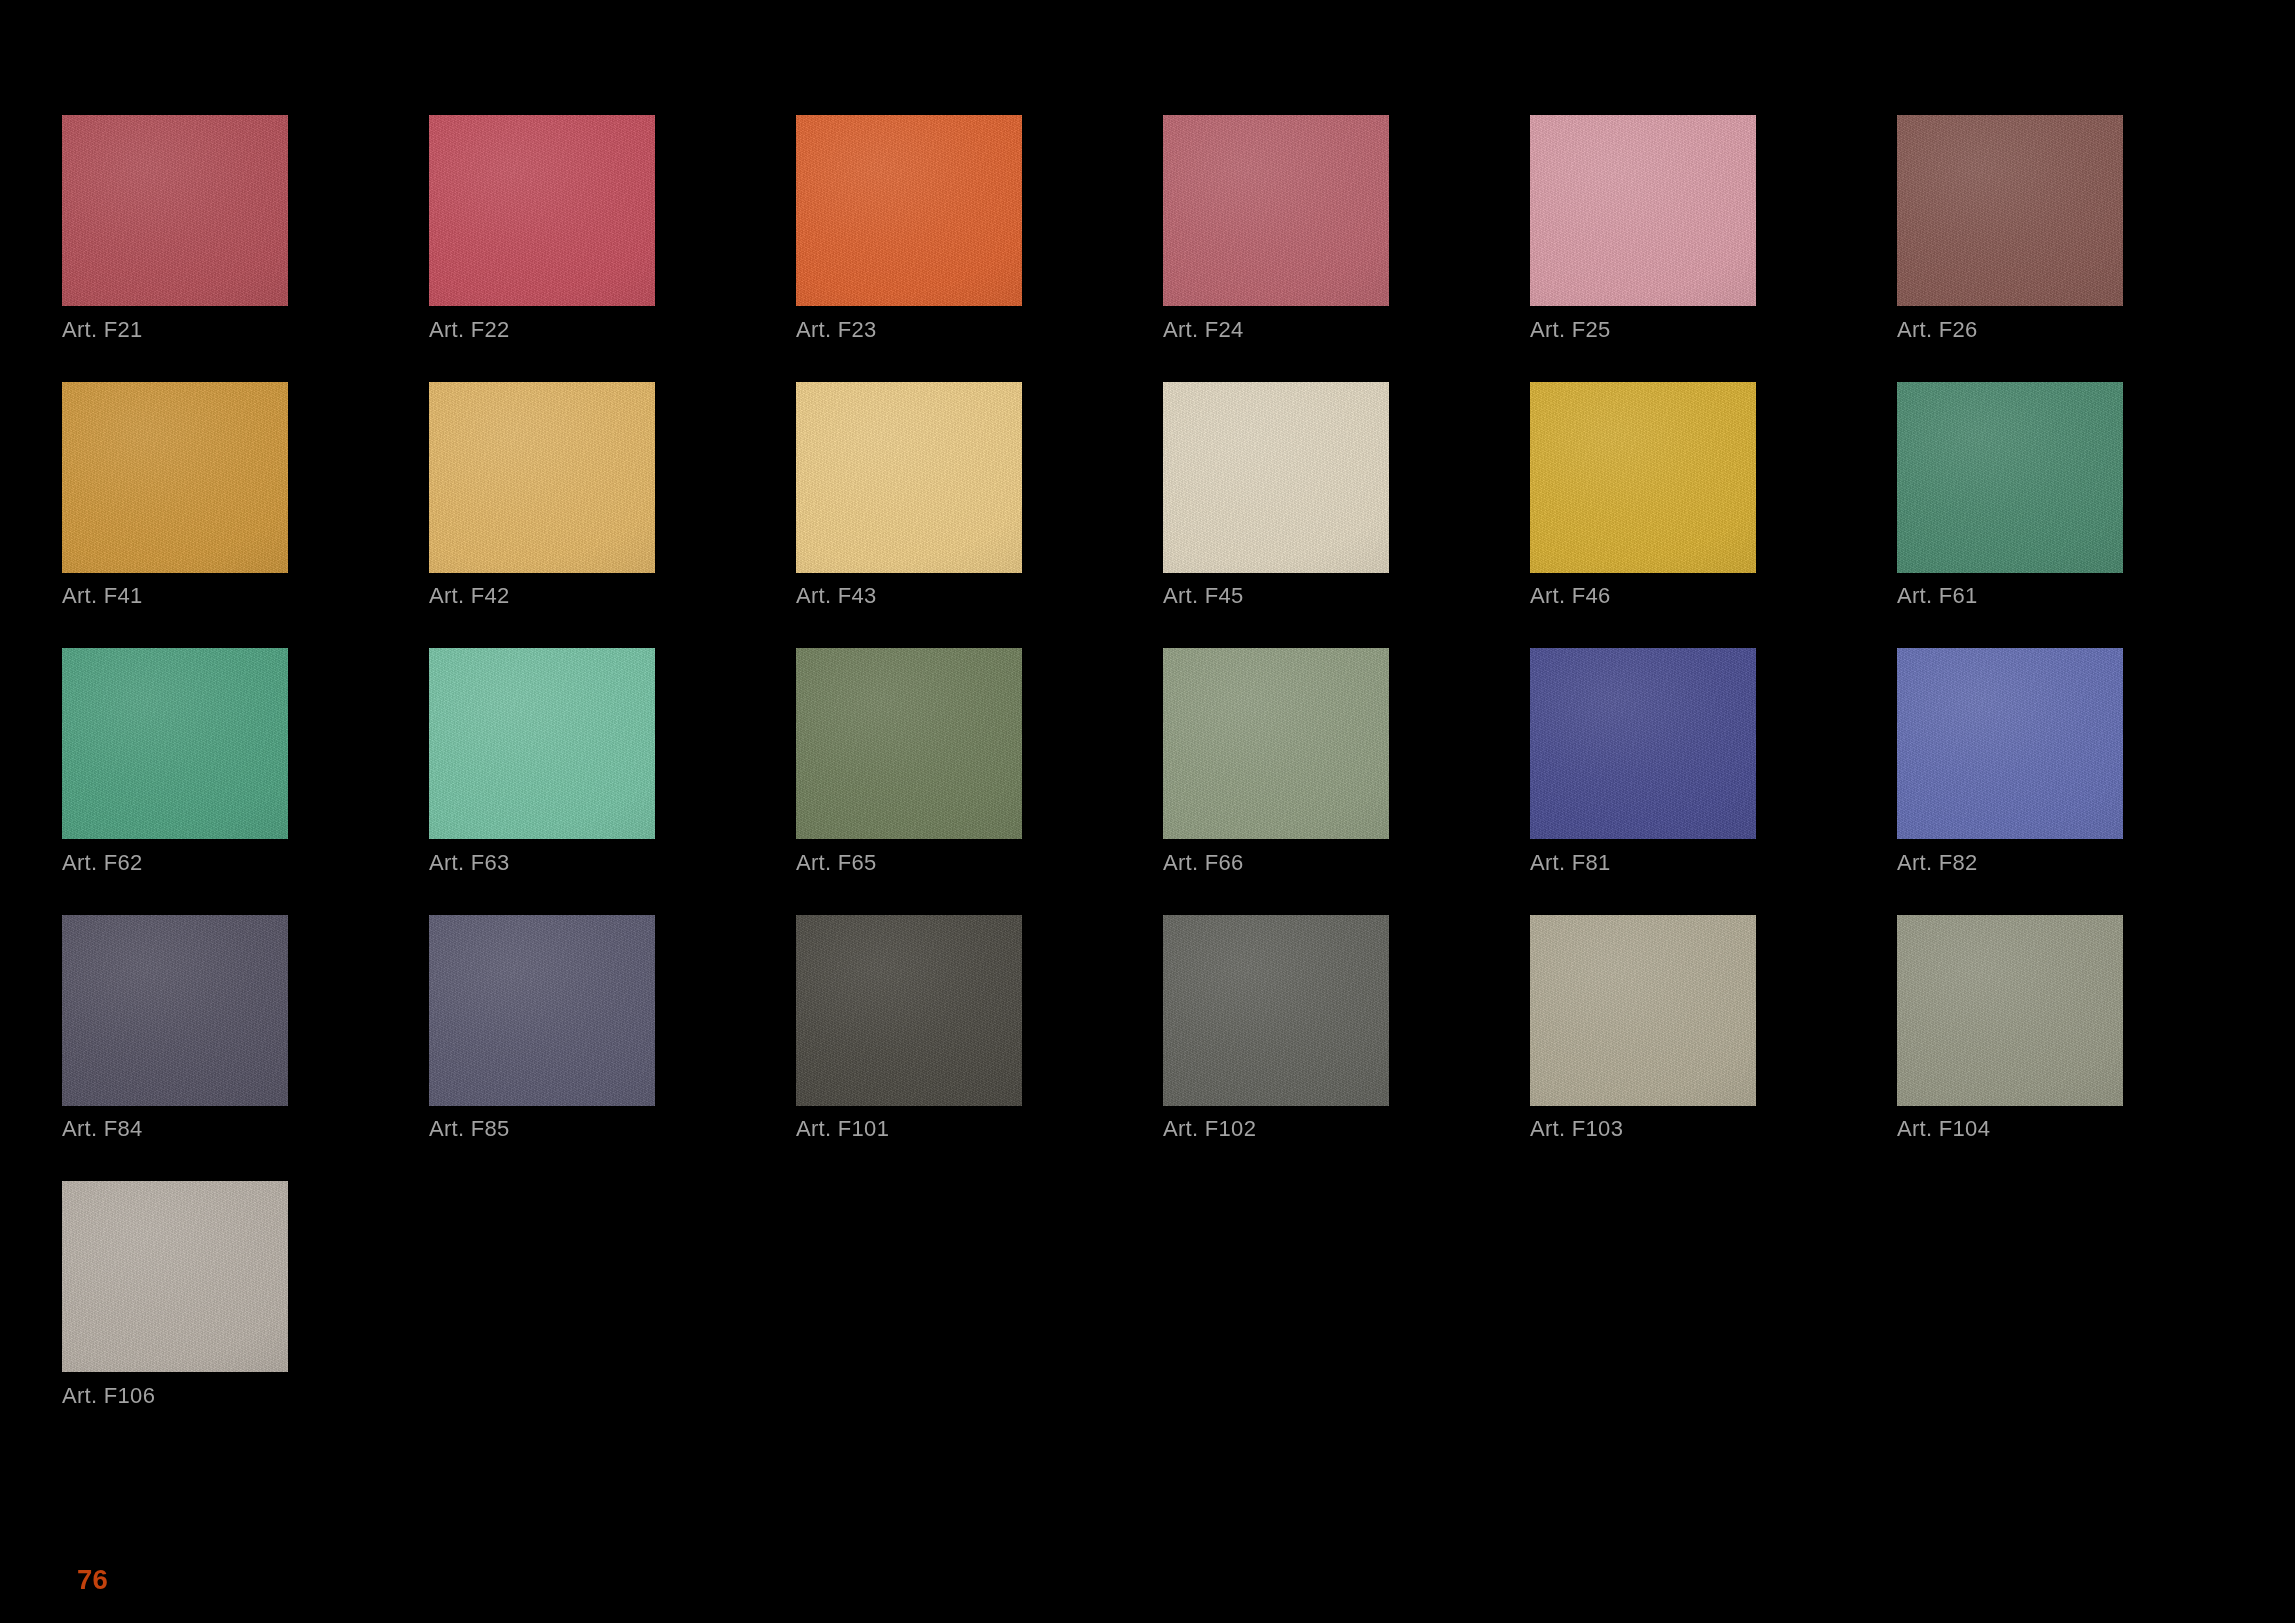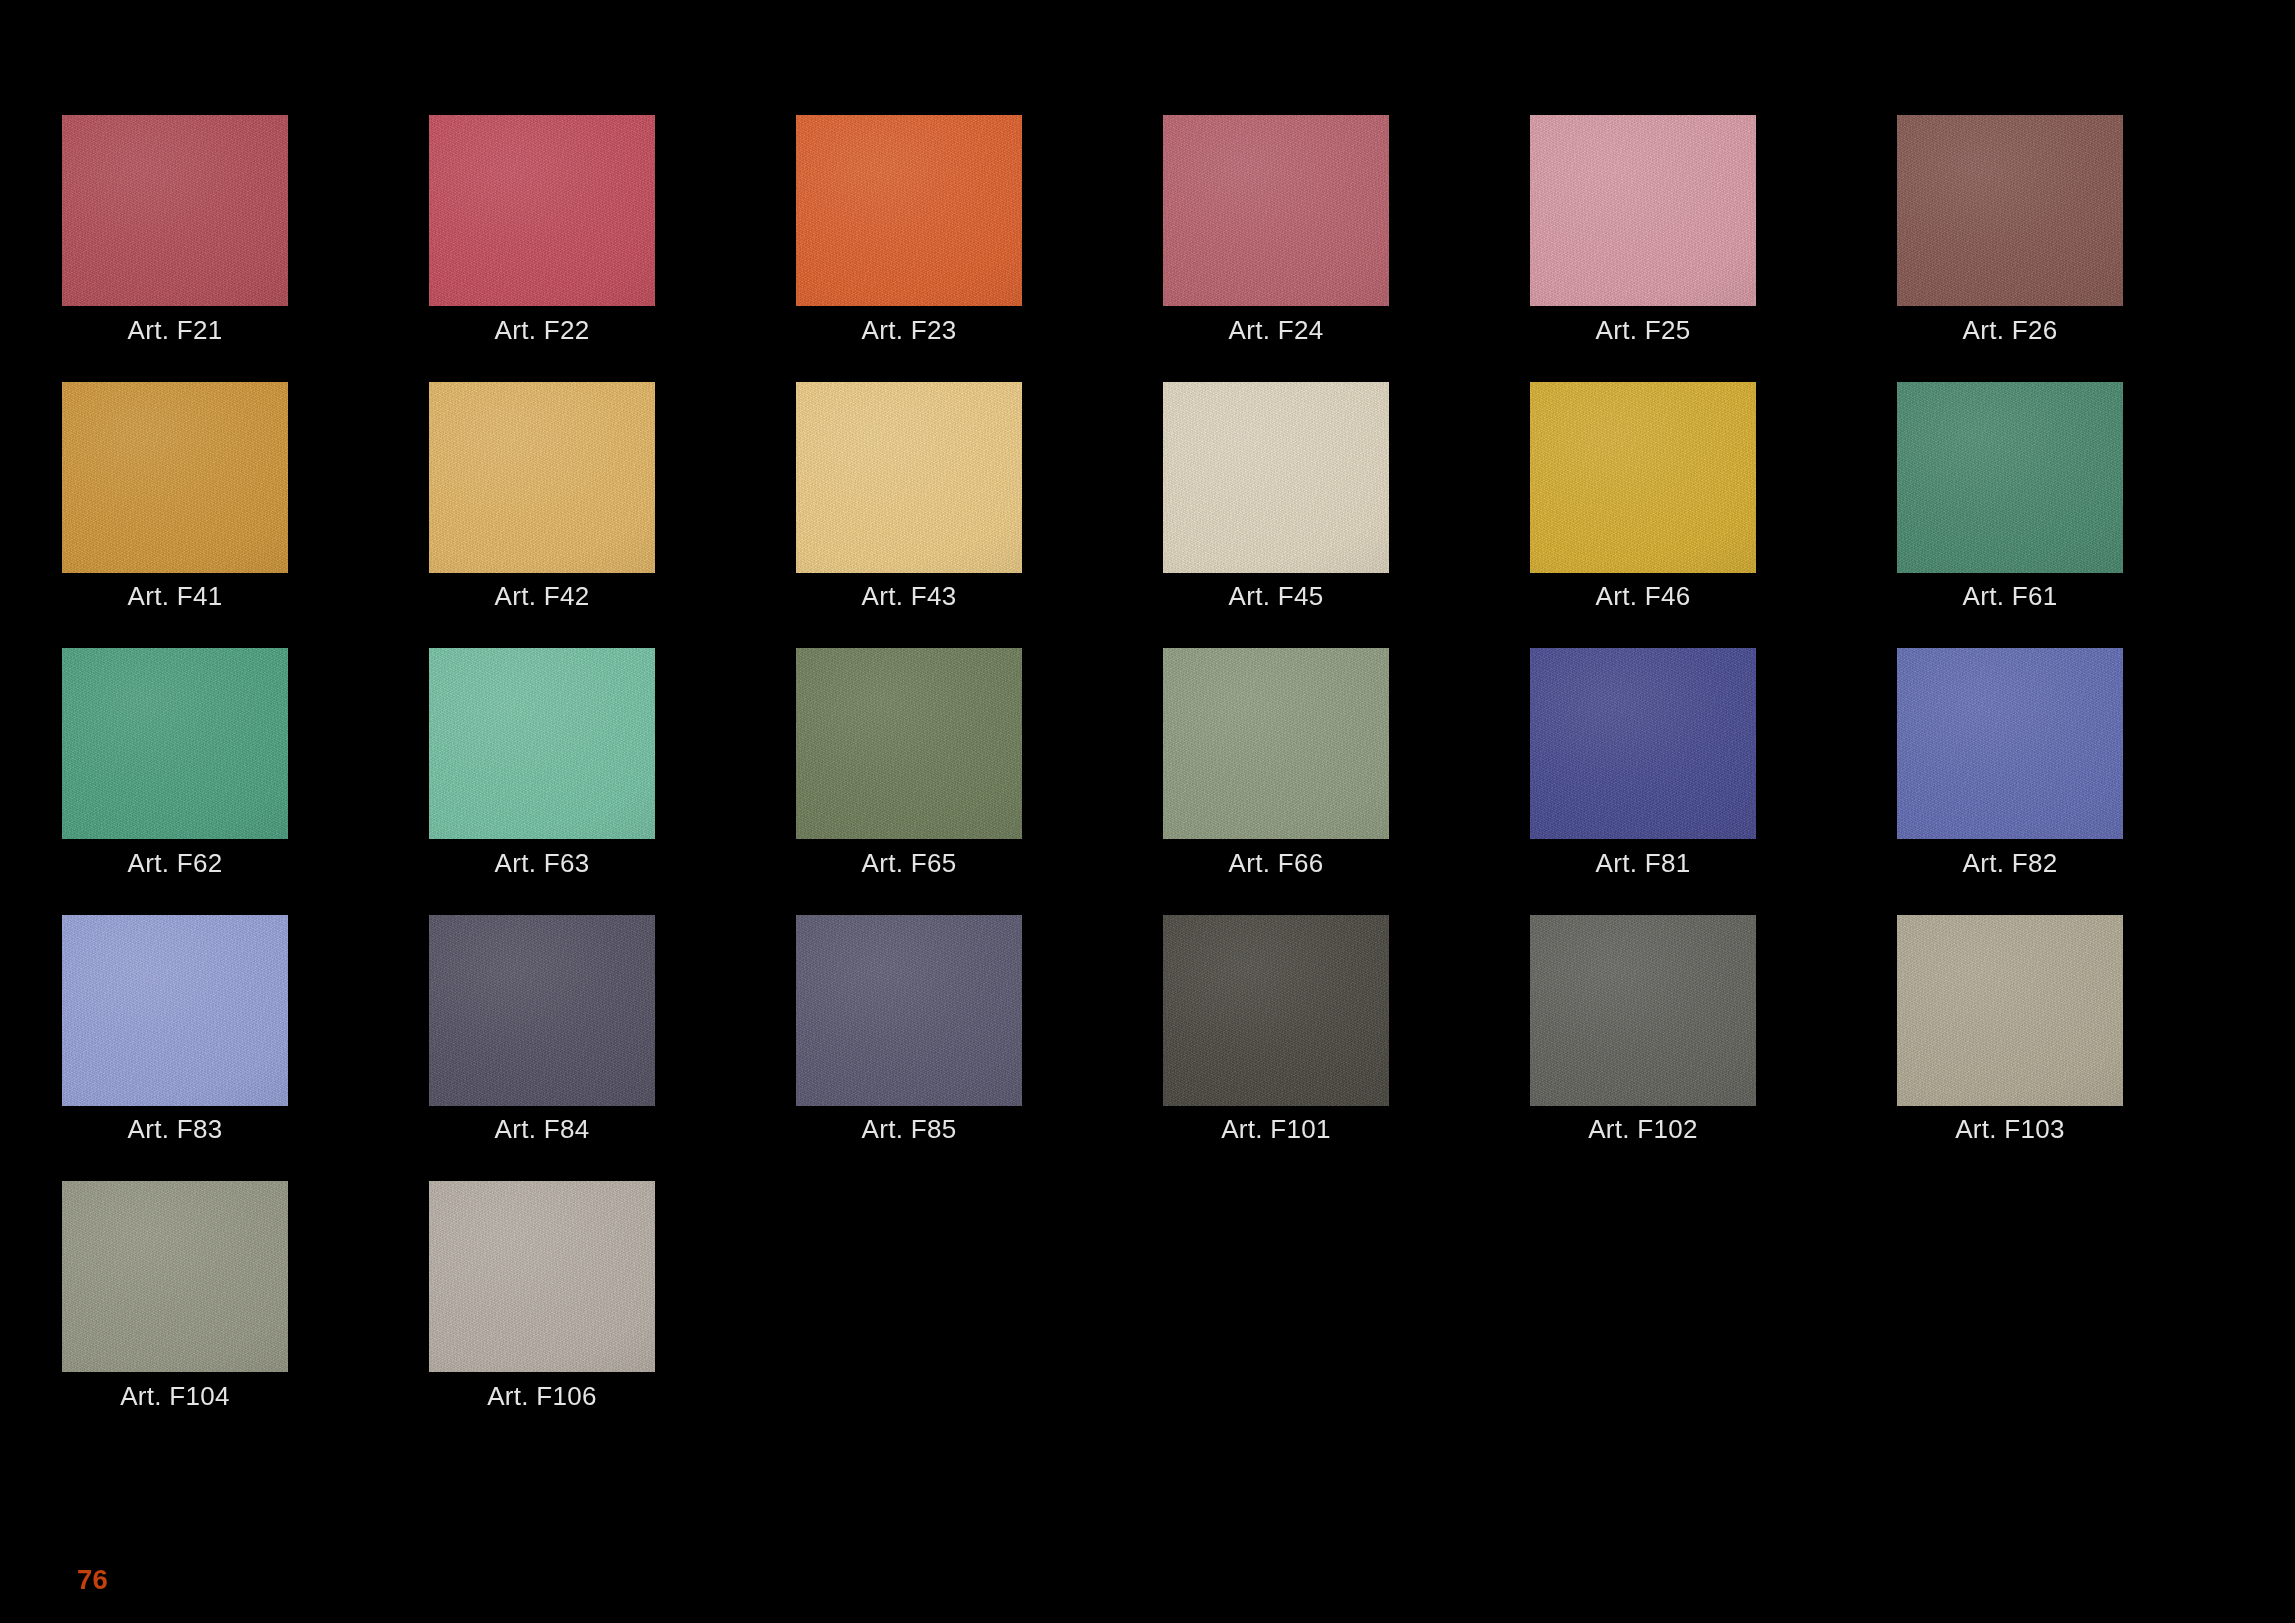--- a/index.html
+++ b/index.html
@@ -85,27 +85,26 @@
       radial-gradient(125% 105% at 36% 28%,
         rgba(255,255,255,0.075) 0%,
         rgba(255,255,255,0.020) 38%,
         rgba(0,0,0,0.000) 62%,
         rgba(0,0,0,0.075) 100%);
     pointer-events: none;
   }
 
   .swatch-label {
     margin-top: 8.5px;
-    font-size: 26px;
+    font-size: 22px;
     line-height: 30px;
     font-weight: 400;
-    color: #e5e5e5;
+    color: #a3a3a3;
     letter-spacing: 0.3px;
     white-space: nowrap;
-    text-align: center;
   }
 
   #page-number {
     position: absolute;
     left: 77px;
     top: 1564px;
     font-size: 27.5px;
     font-weight: 700;
     color: #c2410c;
     letter-spacing: 0.3px;
@@ -183,24 +182,20 @@
       </div>
       <div class="swatch-cell">
         <div class="swatch-chip" style="background-color: rgb(74, 77, 148);"></div>
         <div class="swatch-label">Art. F81</div>
       </div>
       <div class="swatch-cell">
         <div class="swatch-chip" style="background-color: rgb(101, 112, 184);"></div>
         <div class="swatch-label">Art. F82</div>
       </div>
       <div class="swatch-cell">
-        <div class="swatch-chip" style="background-color: rgb(154, 166, 221);"></div>
-        <div class="swatch-label">Art. F83</div>
-      </div>
-      <div class="swatch-cell">
         <div class="swatch-chip" style="background-color: rgb(87, 84, 102);"></div>
         <div class="swatch-label">Art. F84</div>
       </div>
       <div class="swatch-cell">
         <div class="swatch-chip" style="background-color: rgb(93, 92, 116);"></div>
         <div class="swatch-label">Art. F85</div>
       </div>
       <div class="swatch-cell">
         <div class="swatch-chip" style="background-color: rgb(77, 75, 68);"></div>
         <div class="swatch-label">Art. F101</div>

